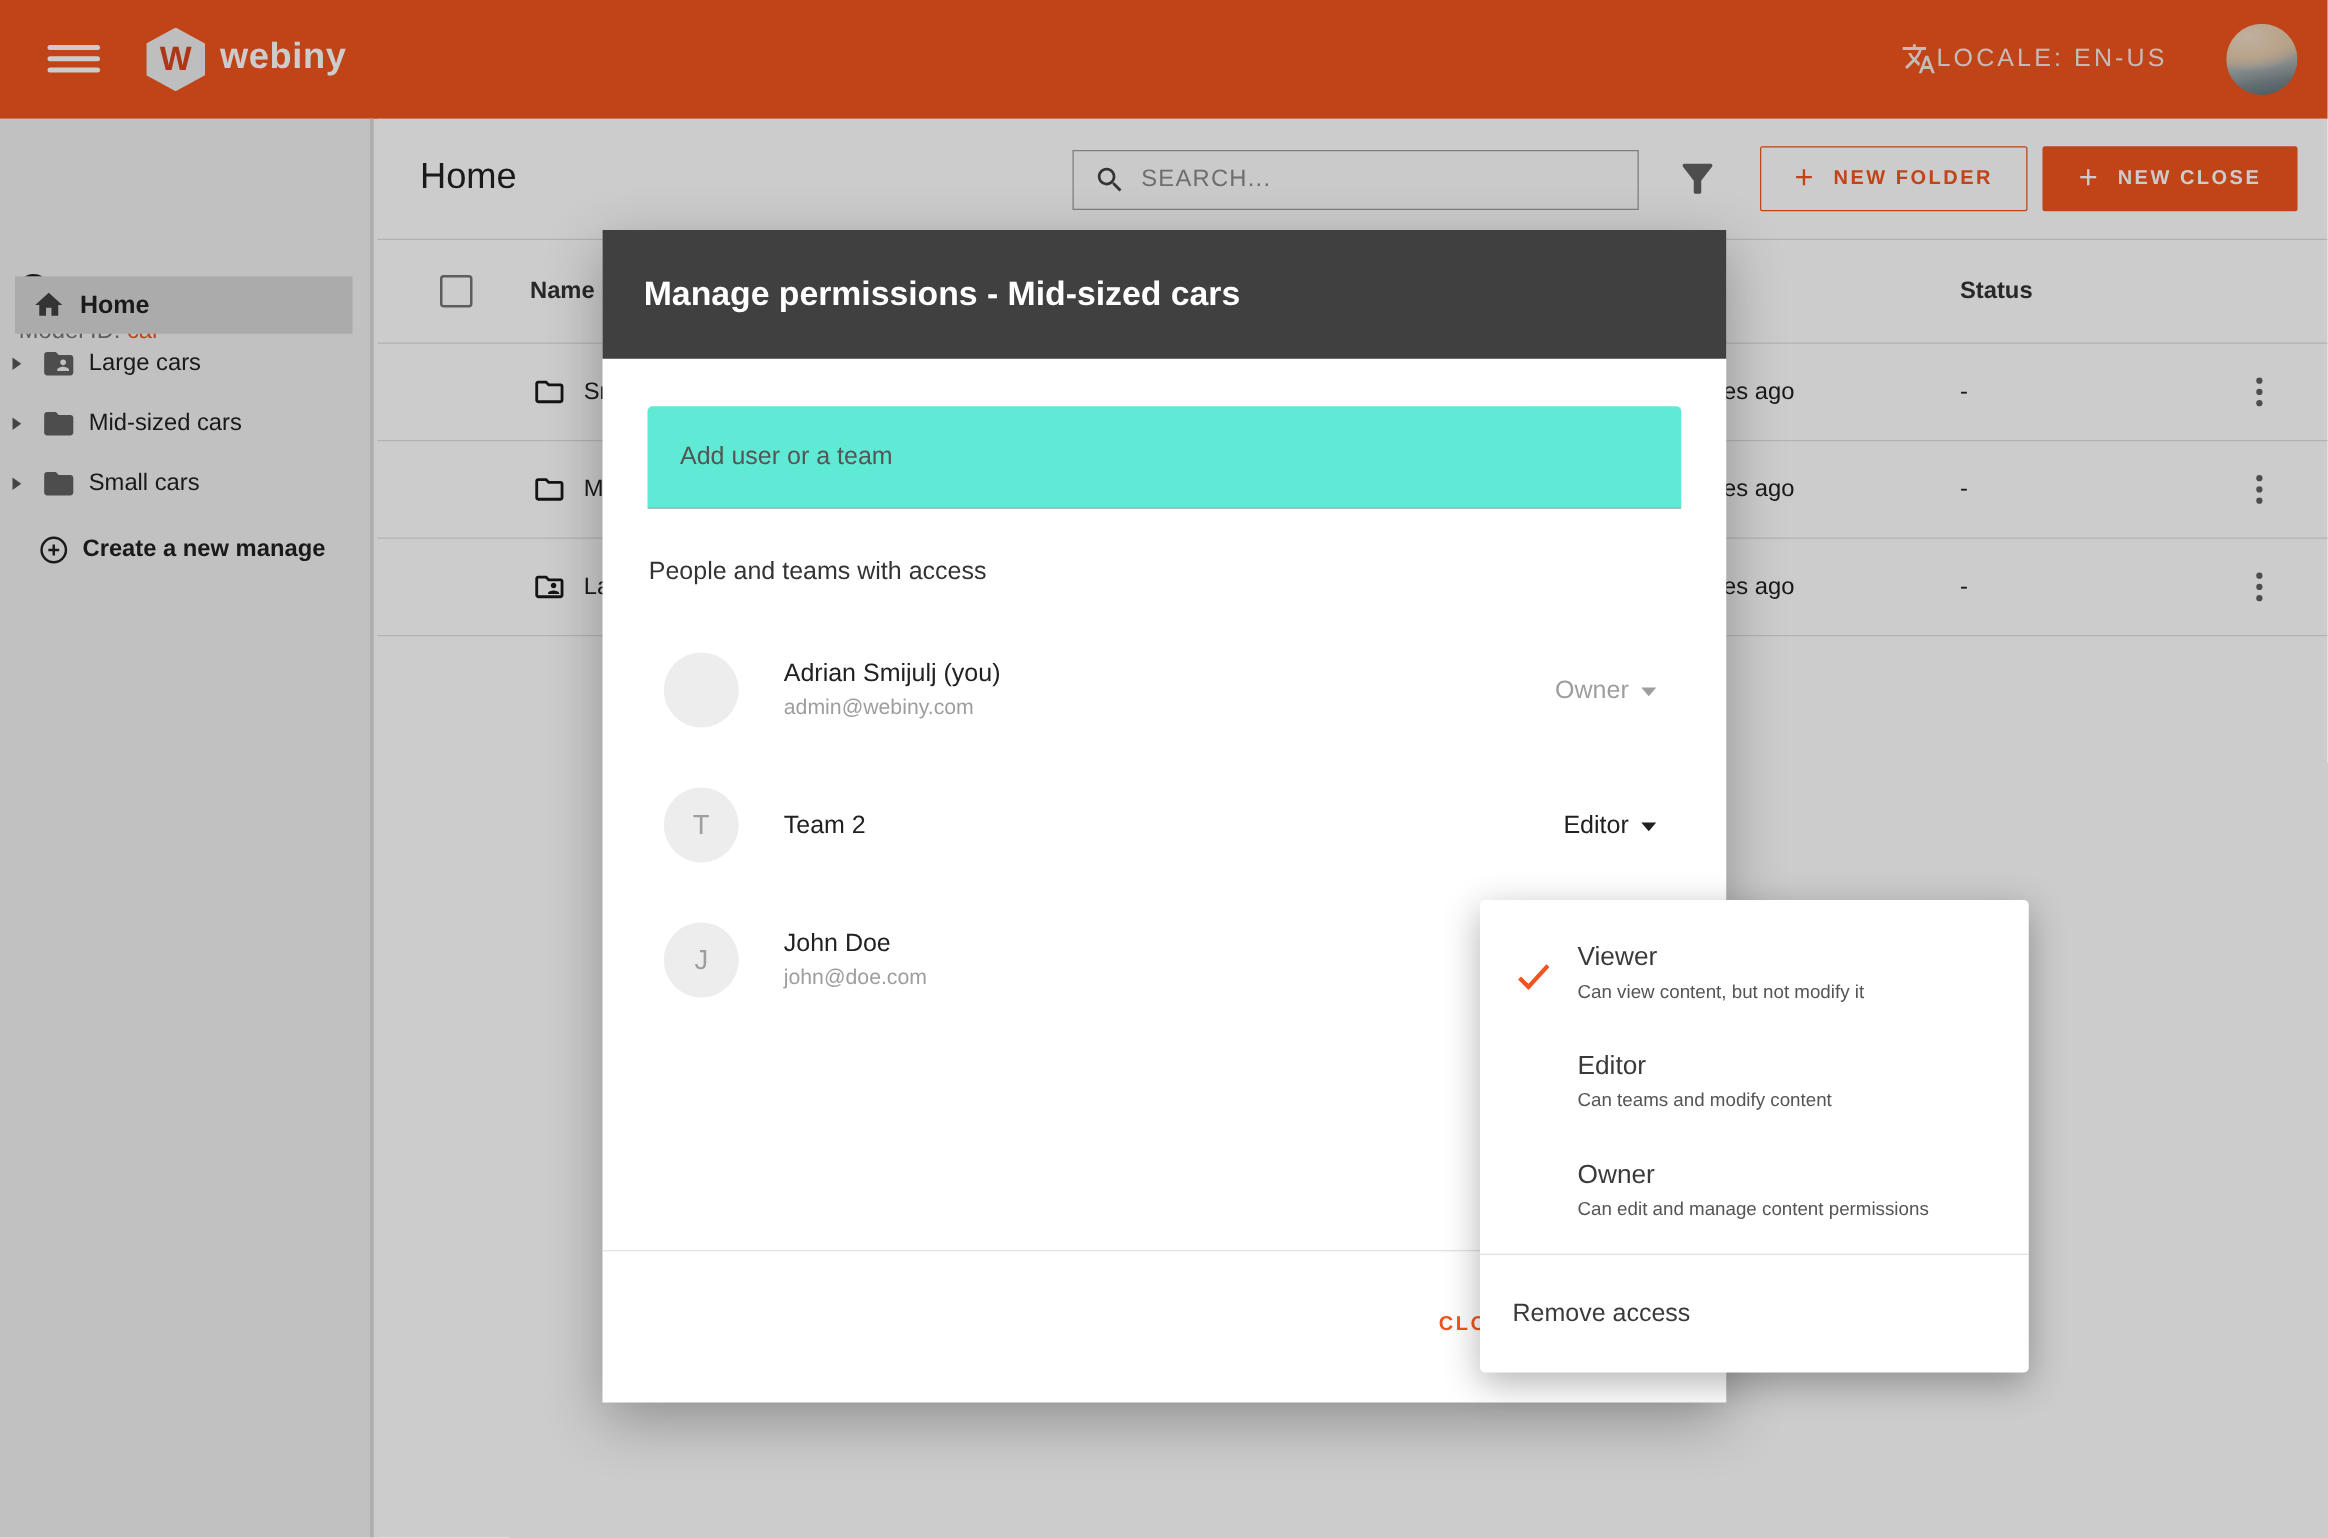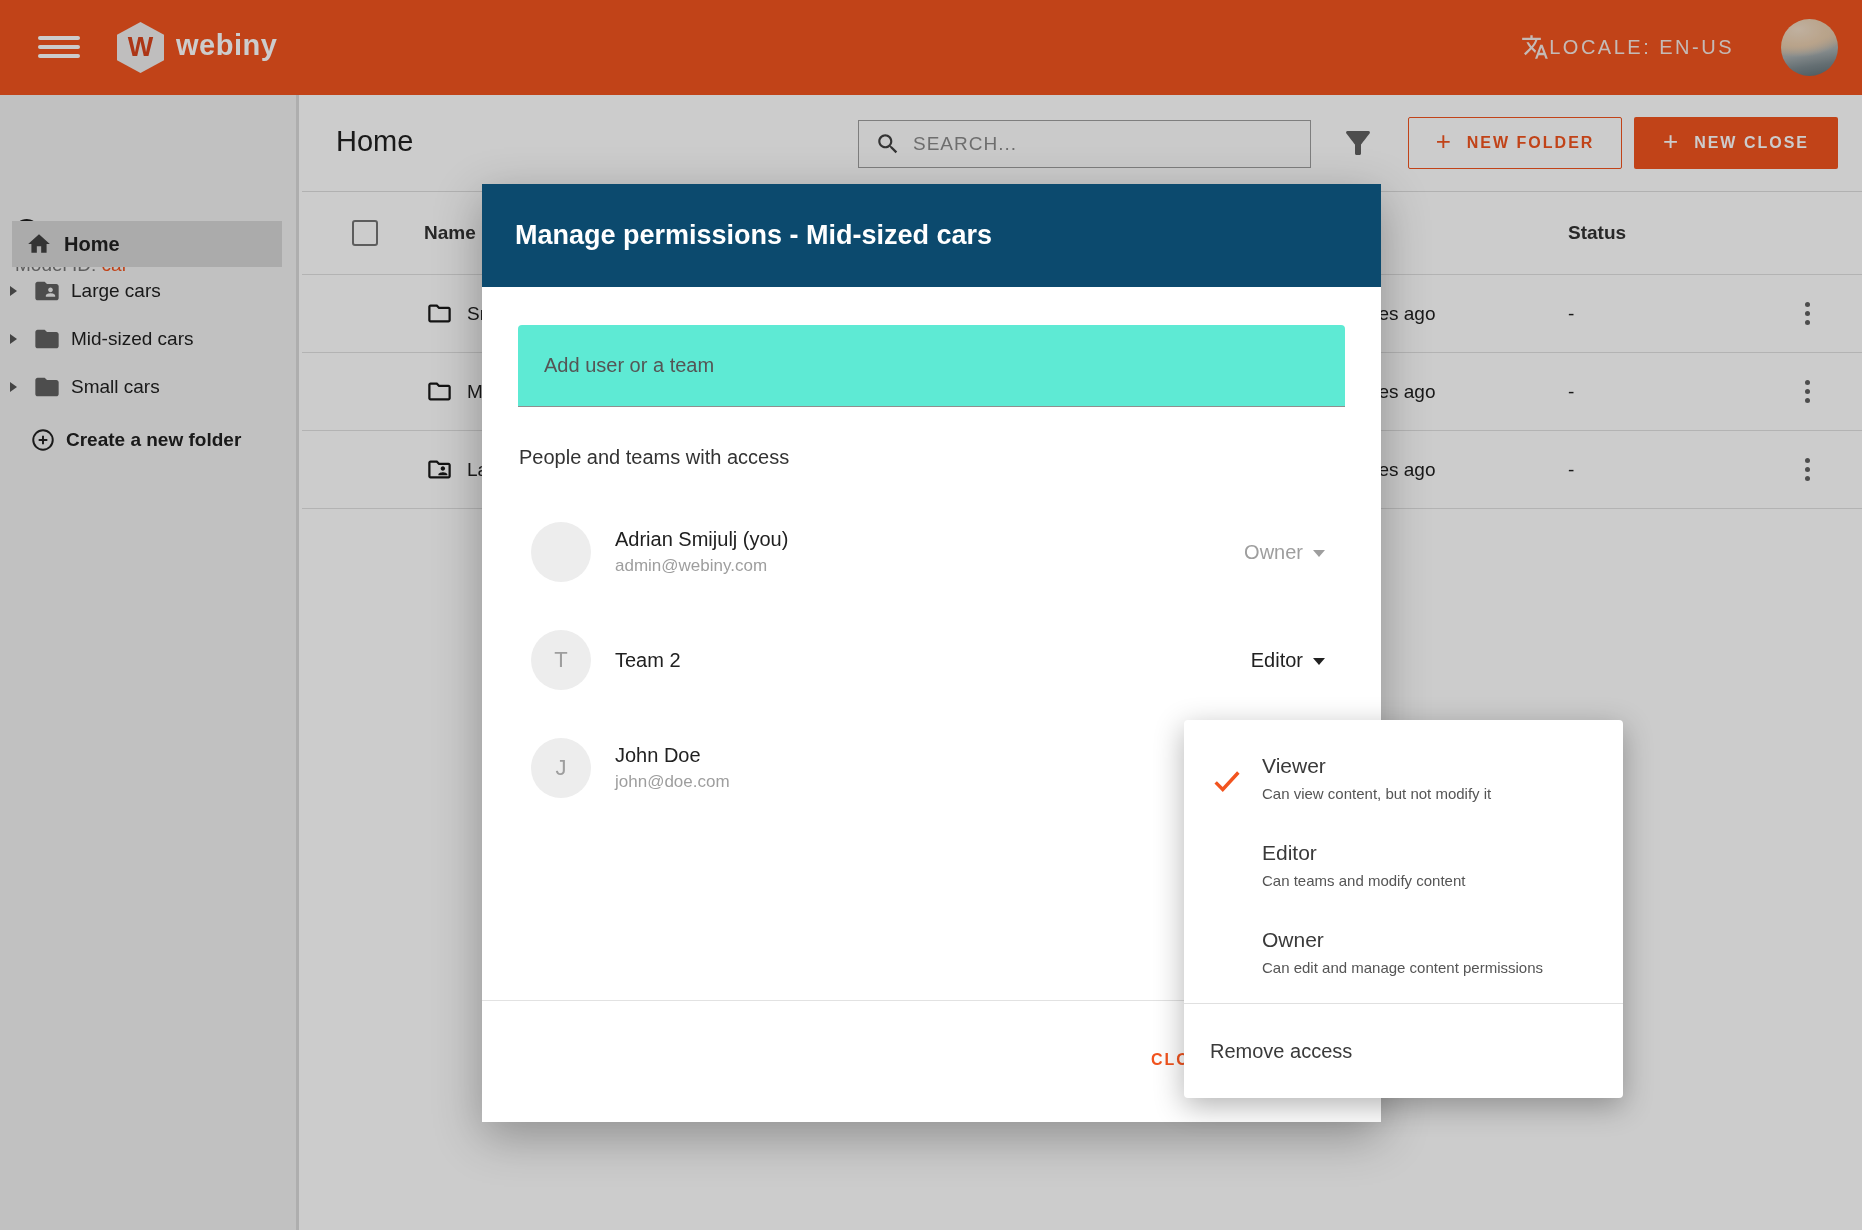--- a/index.html
+++ b/index.html
@@ -74,32 +74,32 @@
   .cell-actions { display:flex; justify-content:center; }
   .kebab { display:flex; flex-direction:column; gap:4px; cursor:pointer; padding:6px; }
   .kebab i { width:5px; height:5px; border-radius:50%; background:#616161; }
 
   
   .scrim { position:absolute; inset:0; background:rgba(0,0,0,.2); z-index:10; }
 
   
   .modal { position:absolute; left:482px; top:184px; width:899px; height:938px; background:#fff; z-index:20;
     box-shadow:0 14px 45px rgba(0,0,0,.3); }
-  .modal-header { position:absolute; left:0; top:0; width:899px; height:103px; background:#0c4a6e;
+  .modal-header { position:absolute; left:0; top:0; width:899px; height:103px; background:#404040;
     display:flex; align-items:center; }
   .modal-title { margin-left:33px; color:#fff; font-size:27px; font-weight:bold; }
   .add-input { position:absolute; left:36px; top:141px; width:827px; height:82px; background:#5eead4;
     border:none; border-bottom:1px solid #8f8f8f; border-radius:4px 4px 0 0; outline:none;
     padding-left:26px; font-size:20px; color:#424242; font-family:inherit; }
   .add-input::placeholder { color:#555; }
   .list-label { position:absolute; left:37px; top:262px; font-size:20px; color:#333; }
   .person { position:absolute; left:49px; width:814px; height:90px; display:flex; align-items:center; }
   .p-avatar { width:60px; height:60px; border-radius:50%; flex:none; display:flex; align-items:center;
     justify-content:center; background:#ededed; color:#9e9e9e; font-size:22px; }
-  .p-info { margin-left:24px; display:flex; flex-direction:column; gap:5px; }
+  .p-info { margin-left:36px; display:flex; flex-direction:column; gap:5px; }
   .p-name { font-size:20px; color:#212121; }
   .p-email { font-size:17px; color:#9e9e9e; }
   .p-role { position:absolute; right:20px; display:flex; align-items:center; gap:10px; font-size:20px; cursor:pointer; }
   .role-disabled { color:#9e9e9e; cursor:default; }
   .role-active { color:#212121; }
   .sel-caret { width:0; height:0; border-left:6px solid transparent; border-right:6px solid transparent;
     border-top:7px solid currentColor; margin-top:3px; }
   .modal-footer { position:absolute; left:0; top:816px; width:899px; height:122px; border-top:1px solid #e2e2e2; }
   .close-btn { position:absolute; left:669px; top:50px; color:#f2541f; font-size:16px; font-weight:bold;
     letter-spacing:2px; cursor:pointer; }
@@ -171,21 +171,21 @@
           <path d="M10 4H4c-1.1 0-1.99.9-1.99 2L2 18c0 1.1.9 2 2 2h16c1.1 0 2-.9 2-2V8c0-1.1-.9-2-2-2h-8l-2-2z"></path>
         </svg>
       <span>Small cars</span>
     </div>
 
     <div class="create-folder">
       <svg width="26" height="26" viewBox="0 0 24 24" fill="none" stroke="#212121" stroke-width="1.8">
           <circle cx="12" cy="12" r="9"></circle>
           <path d="M12 8v8M8 12h8"></path>
         </svg>
-      <span>Create a new folder</span>
+      <span>Create a new manage</span>
     </div>
   </div>
 
   <div class="main">
     <div class="content-header">
       <div class="page-title">Home</div>
       <div class="searchbox">
         <svg width="26" height="26" viewBox="0 0 24 24" fill="#424242">
             <path d="M15.5 14h-.79l-.28-.27C15.41 12.59 16 11.11 16 9.5 16 5.91 13.09 3 9.5 3S3 5.91 3 9.5 5.91 16 9.5 16c1.61 0 3.09-.59 4.23-1.57l.27.28v.79l5 4.99L20.49 19l-4.99-5zm-6 0C7.01 14 5 11.99 5 9.5S7.01 5 9.5 5 14 7.01 14 9.5 11.99 14 9.5 14z"></path>
           </svg>

